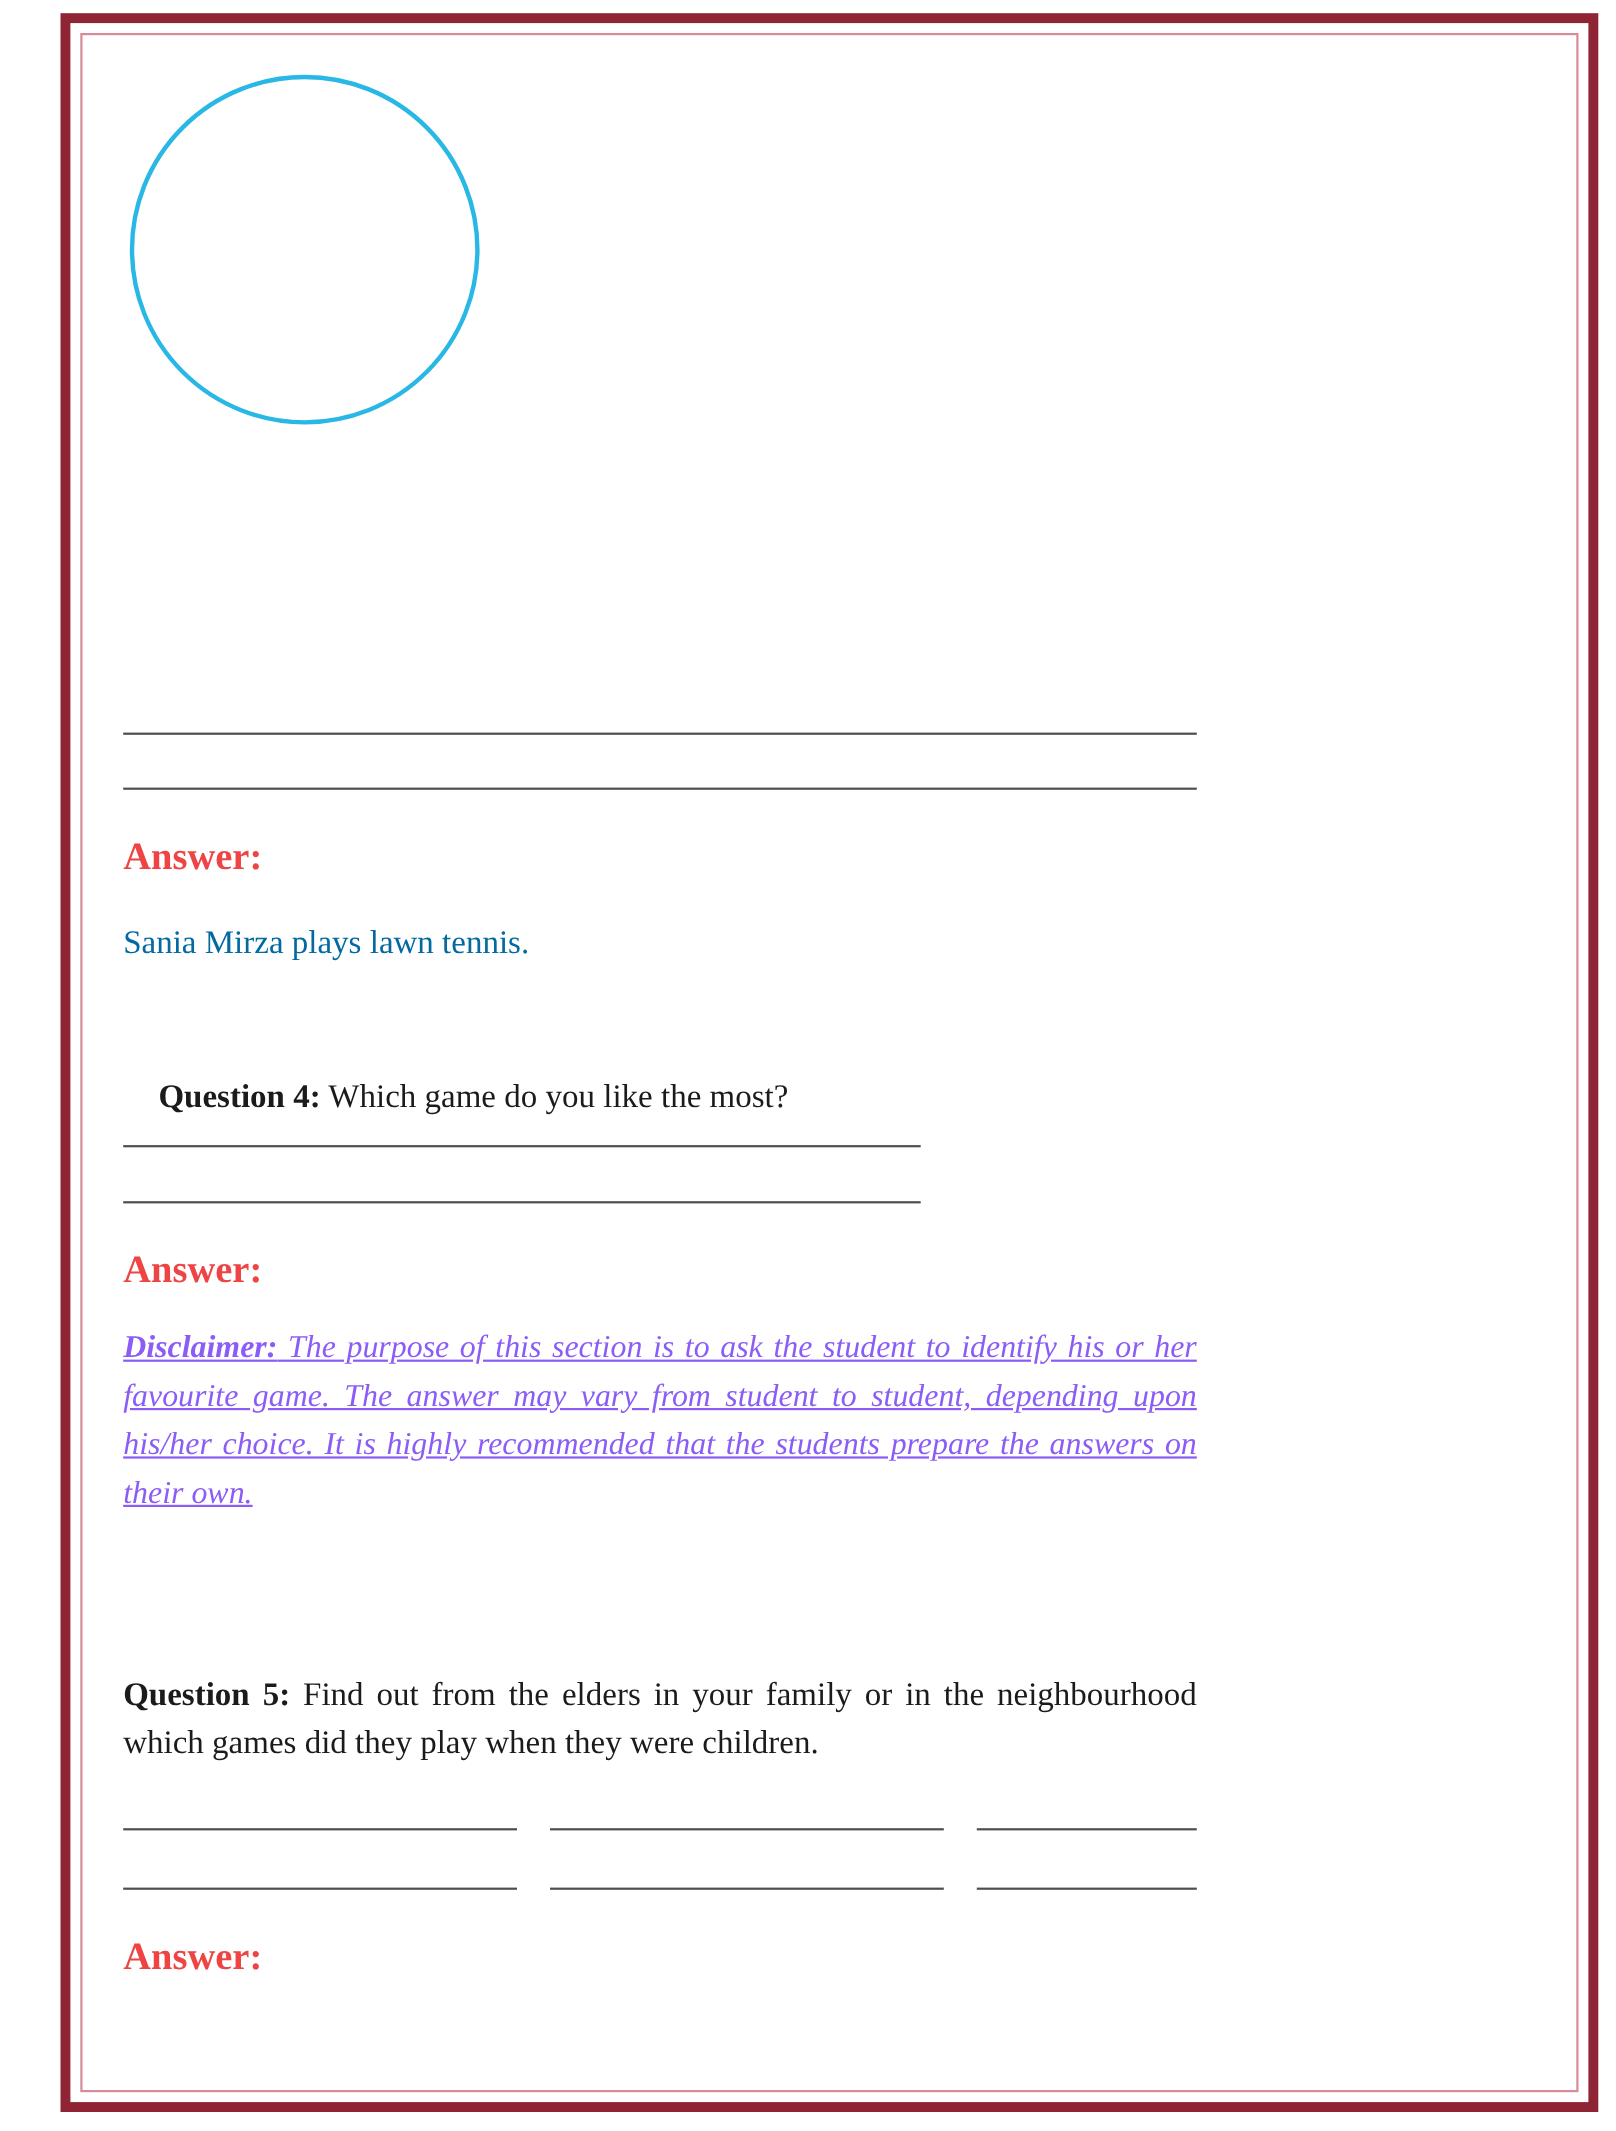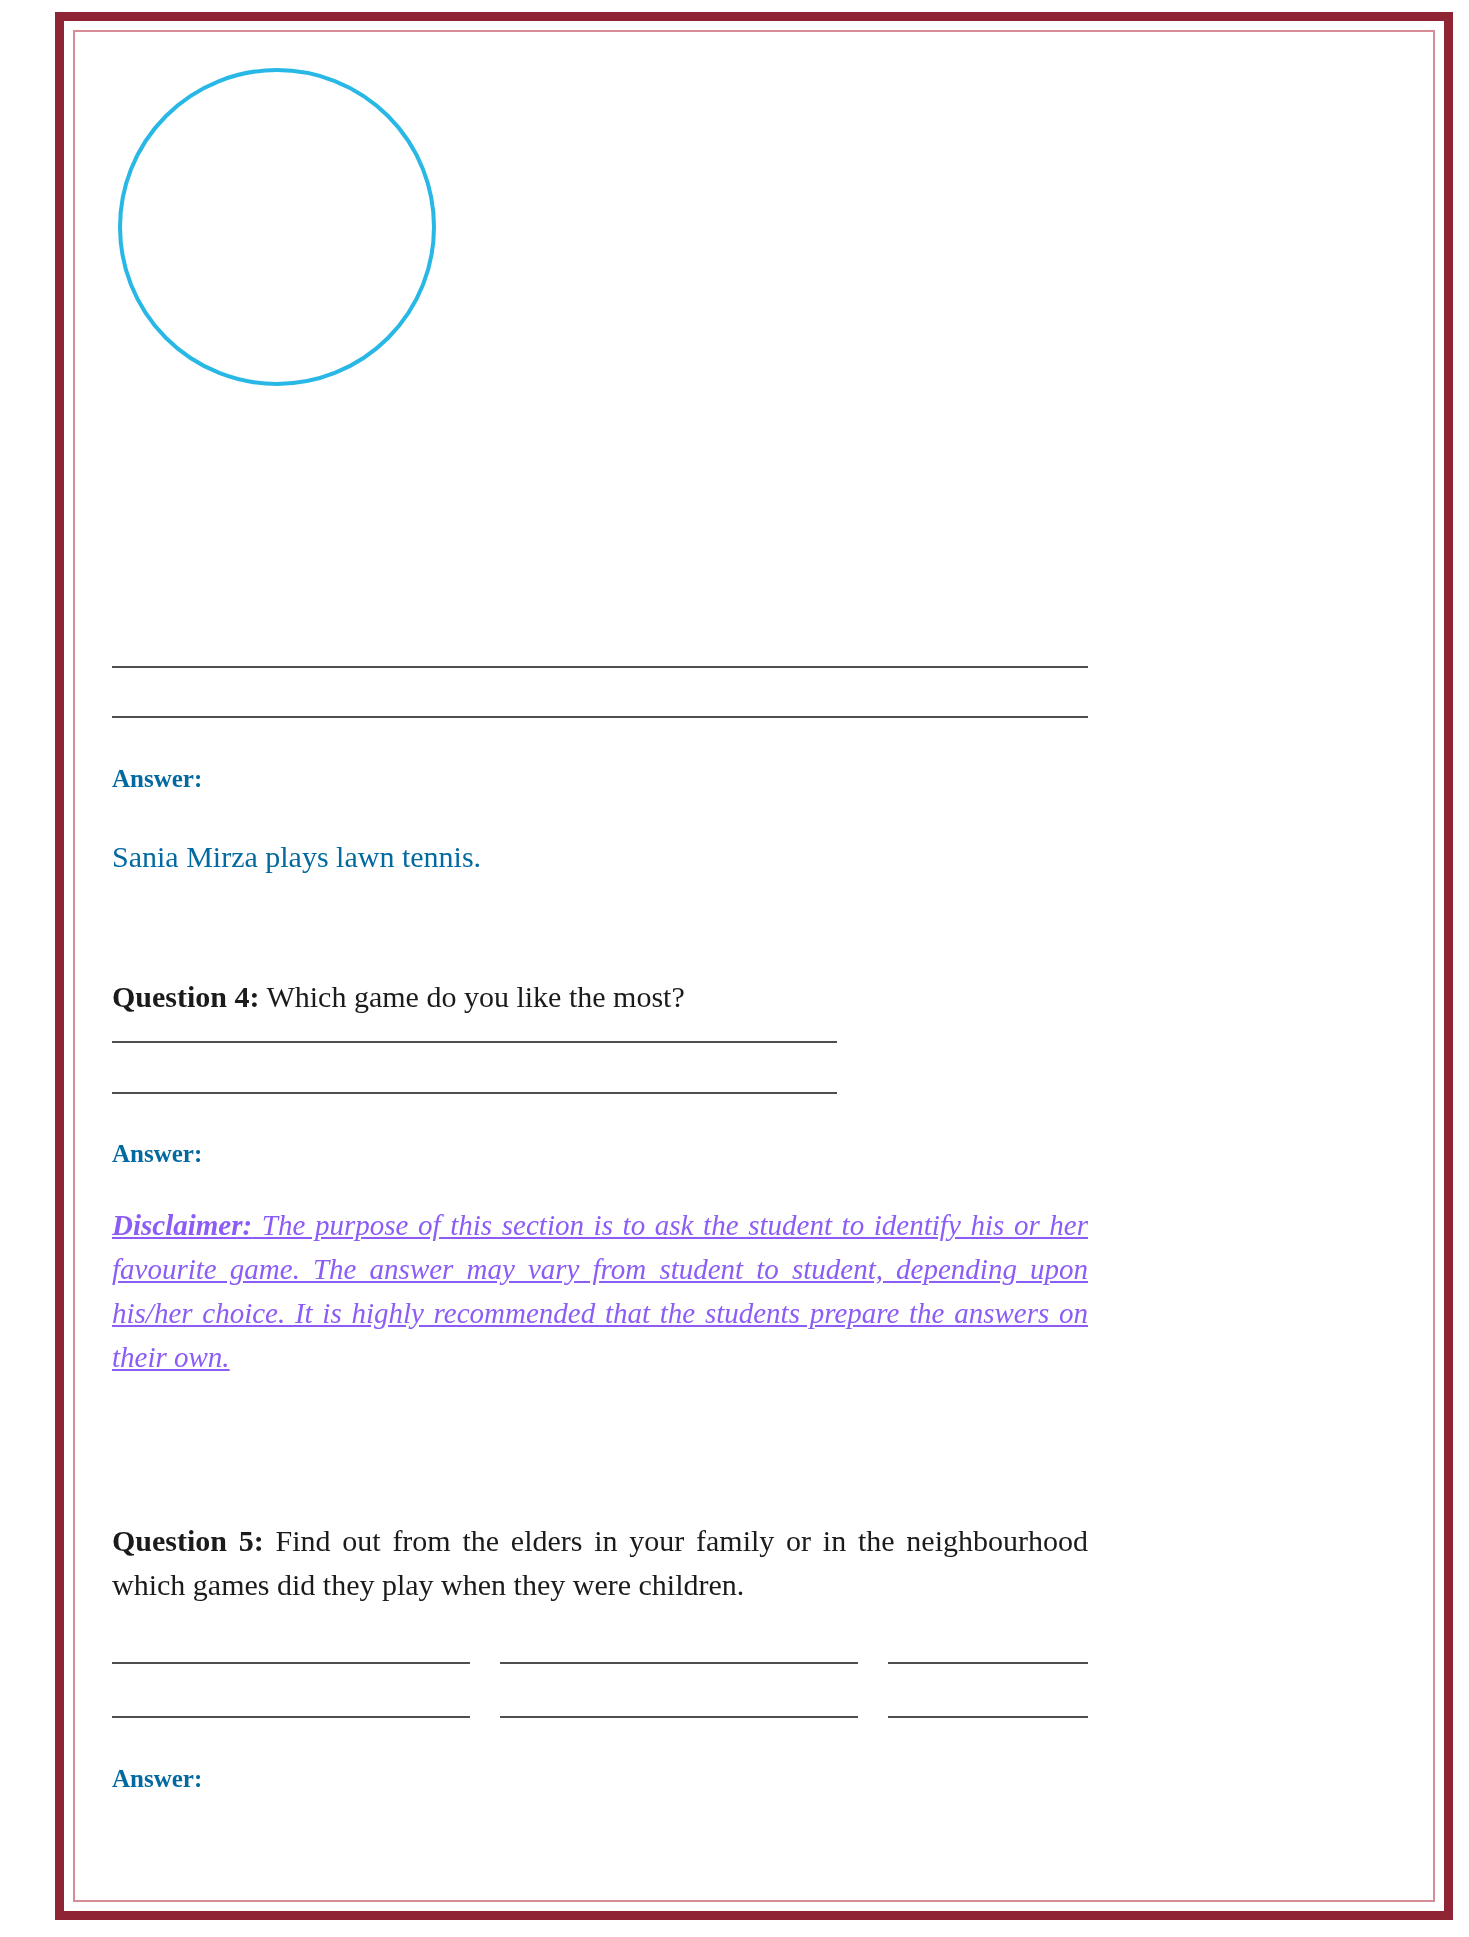--- a/index.html
+++ b/index.html
@@ -82,28 +82,28 @@
     left: 112px;
     width: 976px;
     color: #1b1b1b;
   }
   .q-para {
     font-size: 30px;
     line-height: 44px;
     text-align: justify;
     color: #1b1b1b;
   }
-  .q-para.nojust { text-align: left; }
+  .q-para.nojust { text-align: left; margin-left: 32px; }
   .q-label {
     font-weight: bold;
   }
   .ans-label {
-    font-size: 25px;
+    font-size: 35px;
     font-weight: bold;
-    color: #0369a1;
+    color: #ef4444;
     line-height: 38px;
   }
   .plain-para {
     font-size: 30px;
     line-height: 42px;
     color: #0369a1;
   }
   .disclaimer {
     font-size: 29px;
     line-height: 44px;

